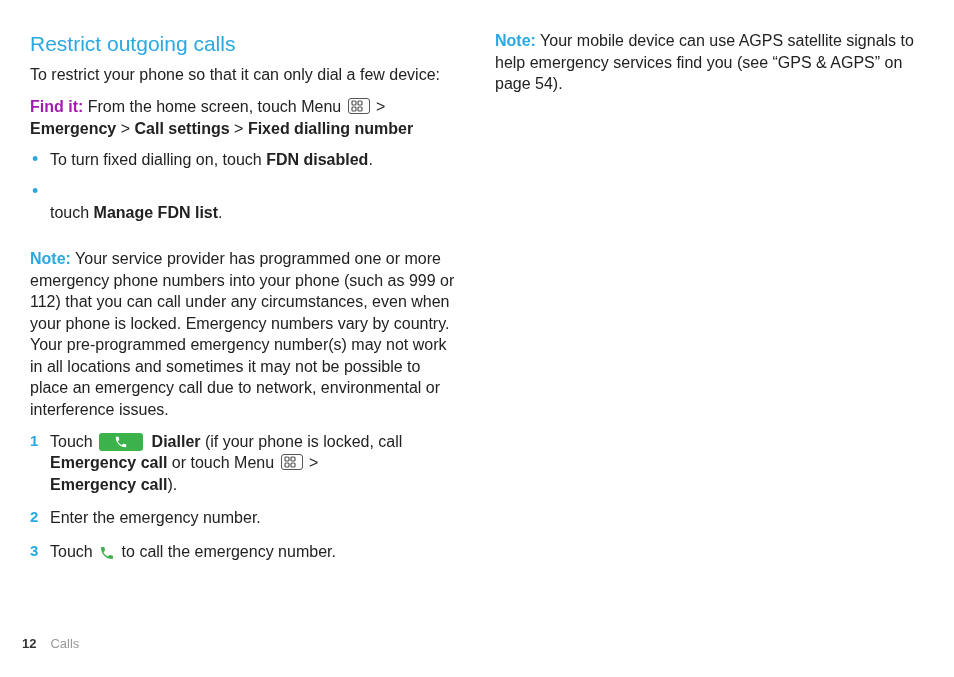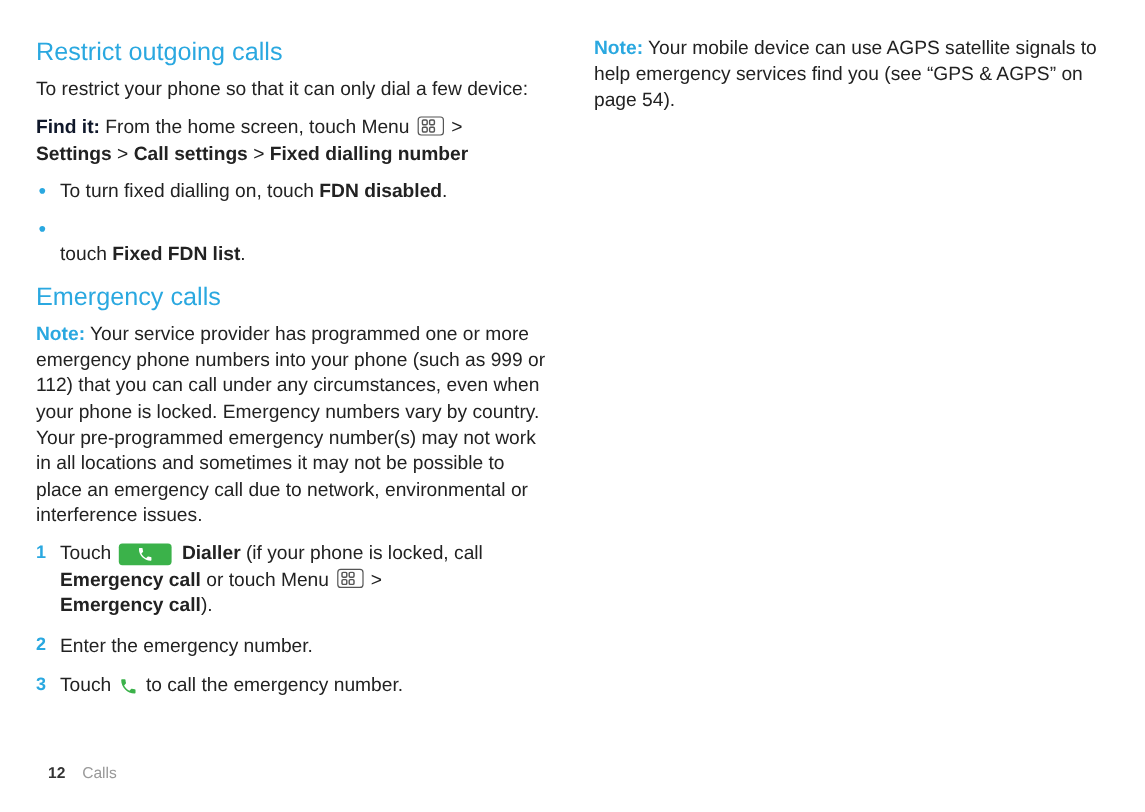--- a/index.html
+++ b/index.html
@@ -34,32 +34,32 @@
   h2.section {
     margin: 0 0 6px 0;
     font-weight: 400;
     font-size: 21px;
     color: #2aa8e0;
   }
   p {
     margin: 0 0 10px 0;
   }
   .findit {
-    color: #0f172a;
+    color: #a21caf;
     font-weight: 700;
   }
   .note-label {
     color: #2aa8e0;
     font-weight: 700;
     text-align: center;
   }
   b { font-weight: 700; }
   ul.bullets {
     list-style: none;
-    margin: 6px 0 10px 0;
+    margin: 6px 0 24px 0;
     padding: 0;
   }
   ul.bullets > li {
     position: relative;
     padding-left: 20px;
     margin-bottom: 10px;
   }
   ul.bullets > li::before {
     content: "•";
     position: absolute;
@@ -129,21 +129,21 @@
   .phone-glyph {
     display: inline-block;
     vertical-align: middle;
     width: 16px;
     height: 16px;
     margin: 0 2px;
   }
   .phone-glyph svg { width: 16px; height: 16px; }
   .footer {
     position: absolute;
-    left: 40px;
+    left: 22px;
     bottom: 24px;
     font-size: 13px;
     color: #999;
   }
   .footer .pn {
     color: #333;
     font-weight: 700;
     margin-right: 14px;
   }
 </style>
@@ -161,34 +161,33 @@
 
       <p>
         <span class="findit">Find it:</span><span> From the home screen, touch Menu </span><span class="menu-key">
           <svg viewBox="0 0 16 12">
             <rect x="1" y="1" width="4" height="4" rx="1" fill="none" stroke="#555" stroke-width="1.2"></rect>
             <rect x="7" y="1" width="4" height="4" rx="1" fill="none" stroke="#555" stroke-width="1.2"></rect>
             <rect x="1" y="7" width="4" height="4" rx="1" fill="none" stroke="#555" stroke-width="1.2"></rect>
             <rect x="7" y="7" width="4" height="4" rx="1" fill="none" stroke="#555" stroke-width="1.2"></rect>
           </svg>
         </span><span> &gt; </span><br>
-        <b>Settings</b><span> &gt; </span><b>Call settings</b><span> &gt; </span><b>Fixed dialling number</b>
+        <b>Emergency</b><span> &gt; </span><b>Call settings</b><span> &gt; </span><b>Fixed dialling number</b>
       </p>
 
       <ul class="bullets">
         <li>
           <span>To turn fixed dialling on, touch </span><b>FDN disabled</b><span>.</span>
         </li>
         <li>
           <br>
-          <span>touch </span><b>Fixed FDN list</b><span>.</span>
+          <span>touch </span><b>Manage FDN list</b><span>.</span>
         </li>
       </ul>
 
-      <h2 class="section">Emergency calls</h2>
 
       <p>
         <span class="note-label">Note:</span><span> Your service provider has programmed one or more emergency phone numbers into your phone (such as 999 or 112) that you can call under any circumstances, even when your phone is locked. Emergency numbers vary by country. Your pre-programmed emergency number(s) may not work in all locations and sometimes it may not be possible to place an emergency call due to network, environmental or interference issues.</span>
       </p>
 
       <ol class="steps">
         <li>
           <span>Touch </span><span class="dialler-btn">
             <svg viewBox="0 0 24 24">
               <path d="M6.6 10.8c1.4 2.8 3.8 5.1 6.6 6.6l2.2-2.2c.3-.3.7-.4 1-.2 1.1.4 2.3.6 3.5.6.6 0 1 .4 1 1V20c0 .6-.4 1-1 1C10.6 21 3 13.4 3 4c0-.6.4-1 1-1h3.4c.6 0 1 .4 1 1 0 1.2.2 2.4.6 3.5.1.4 0 .8-.2 1L6.6 10.8z" fill="#fff"></path>

